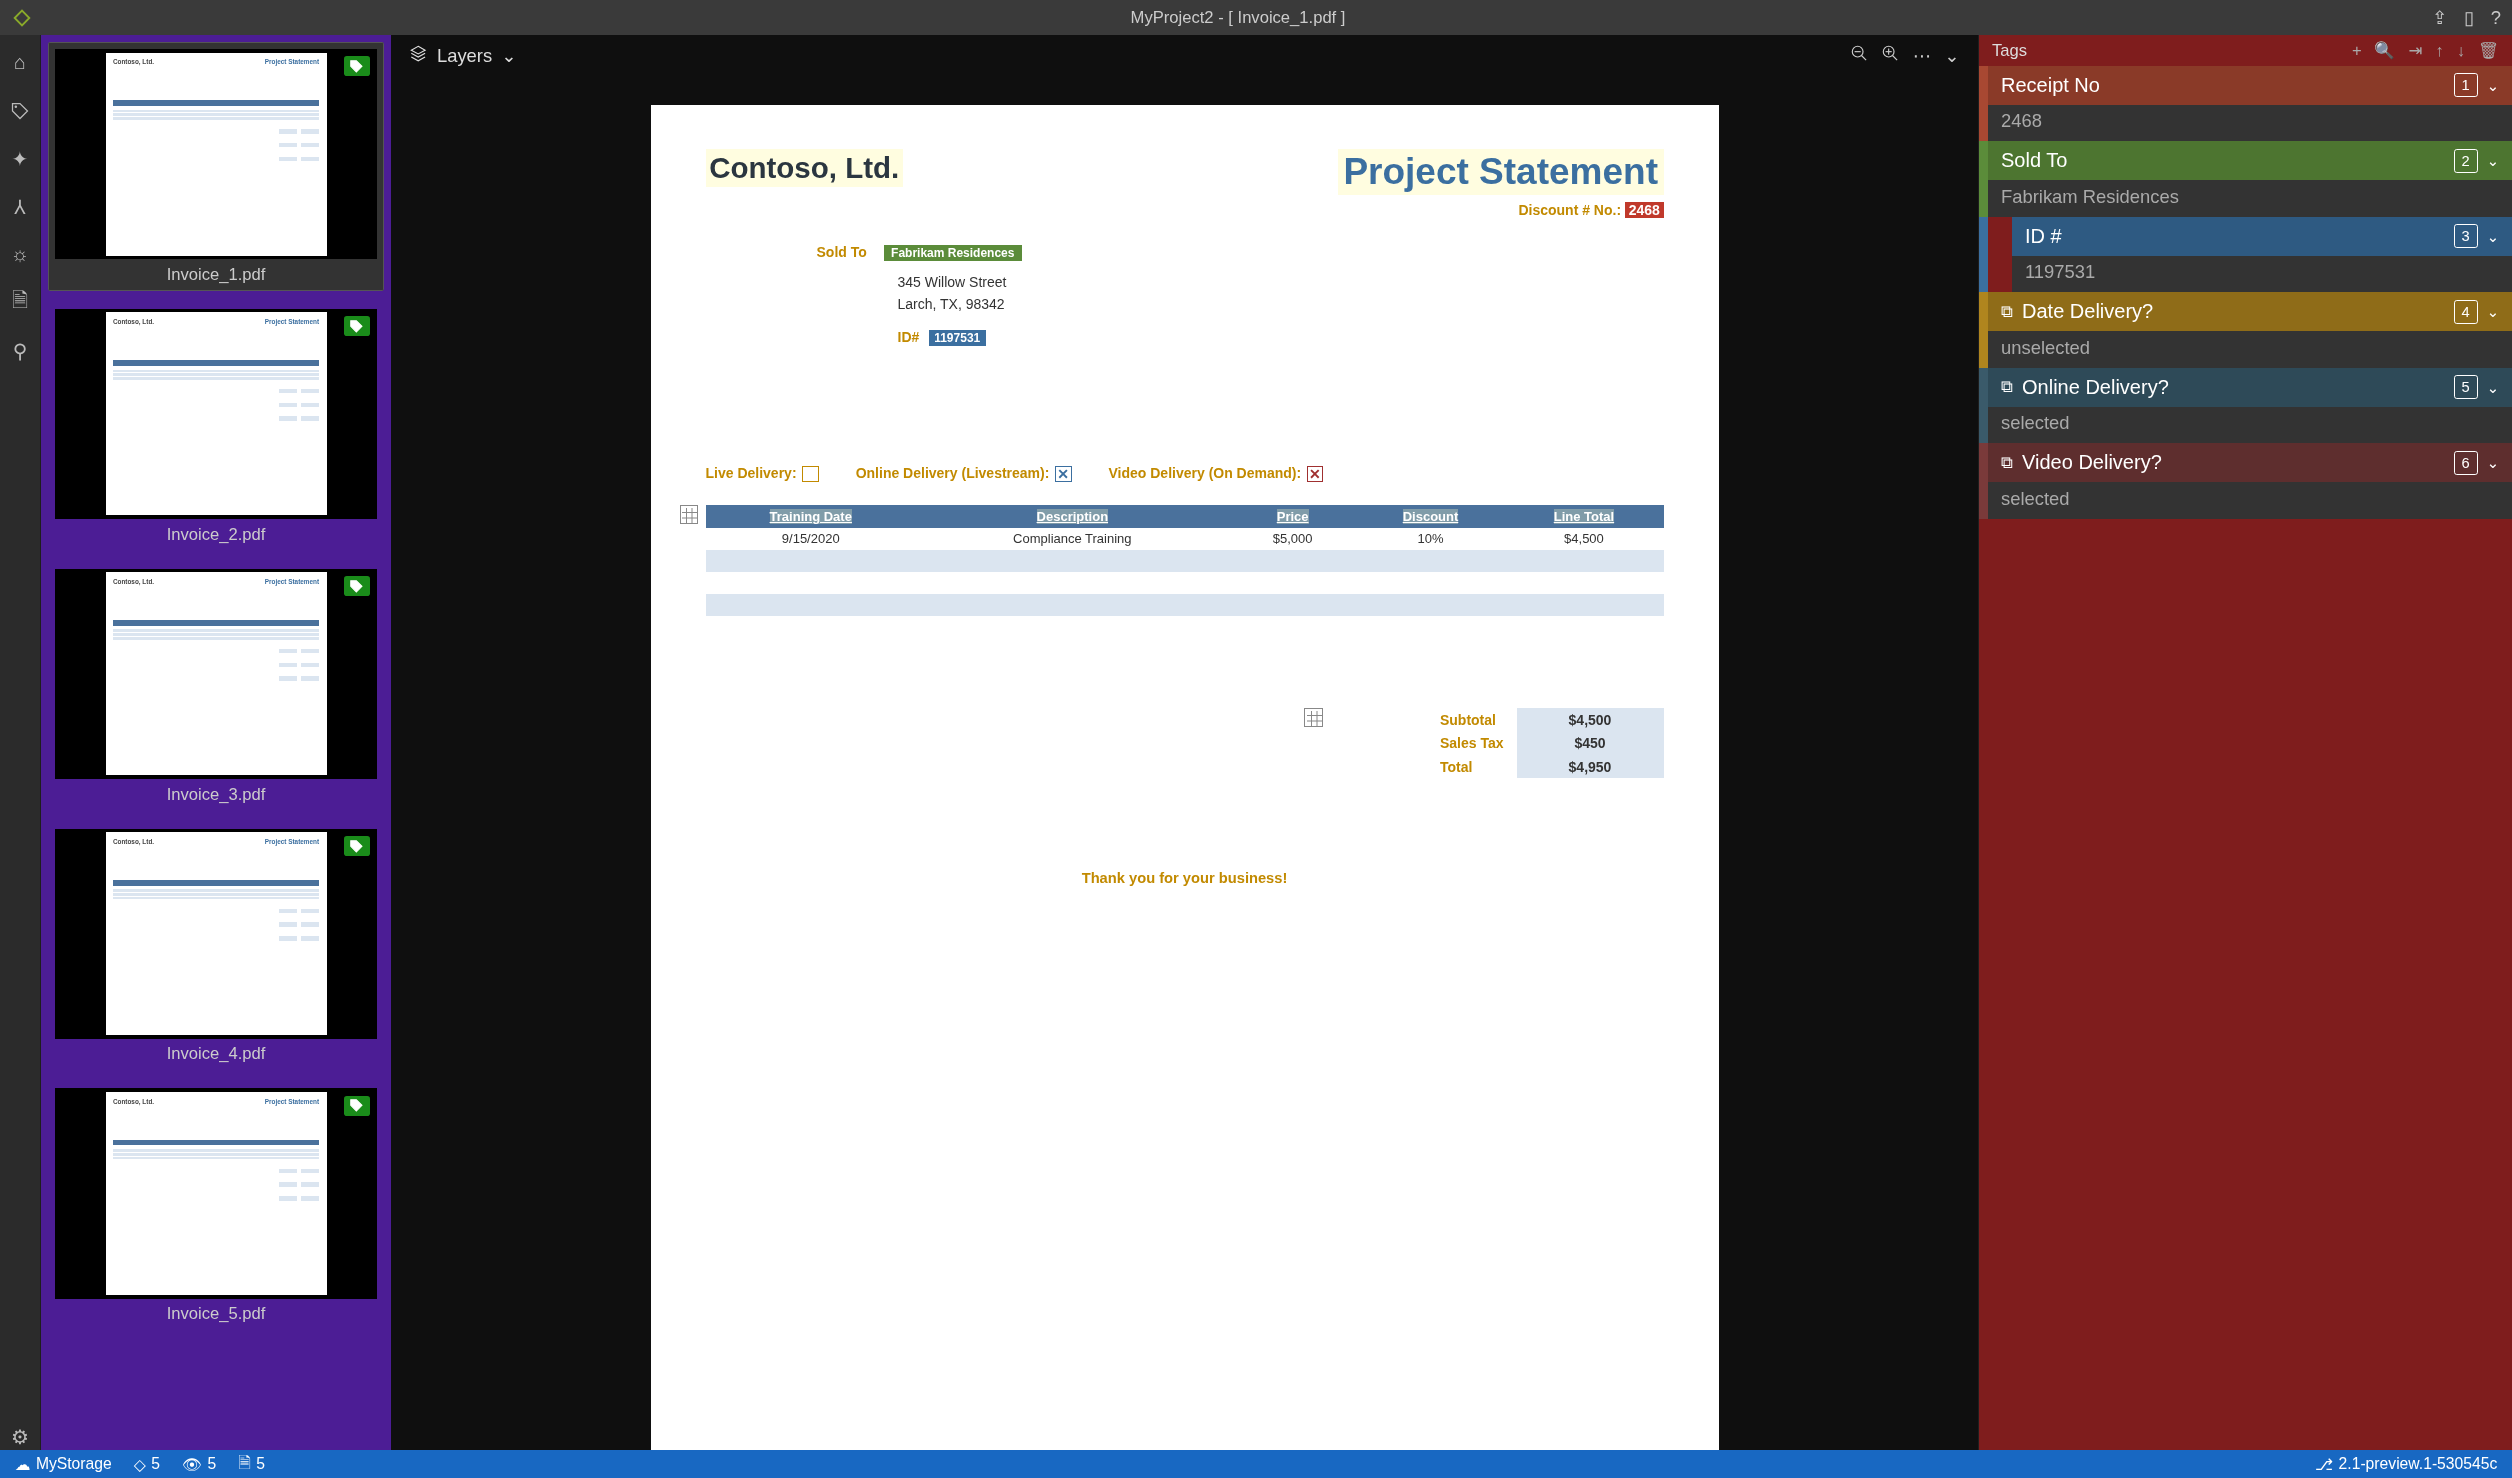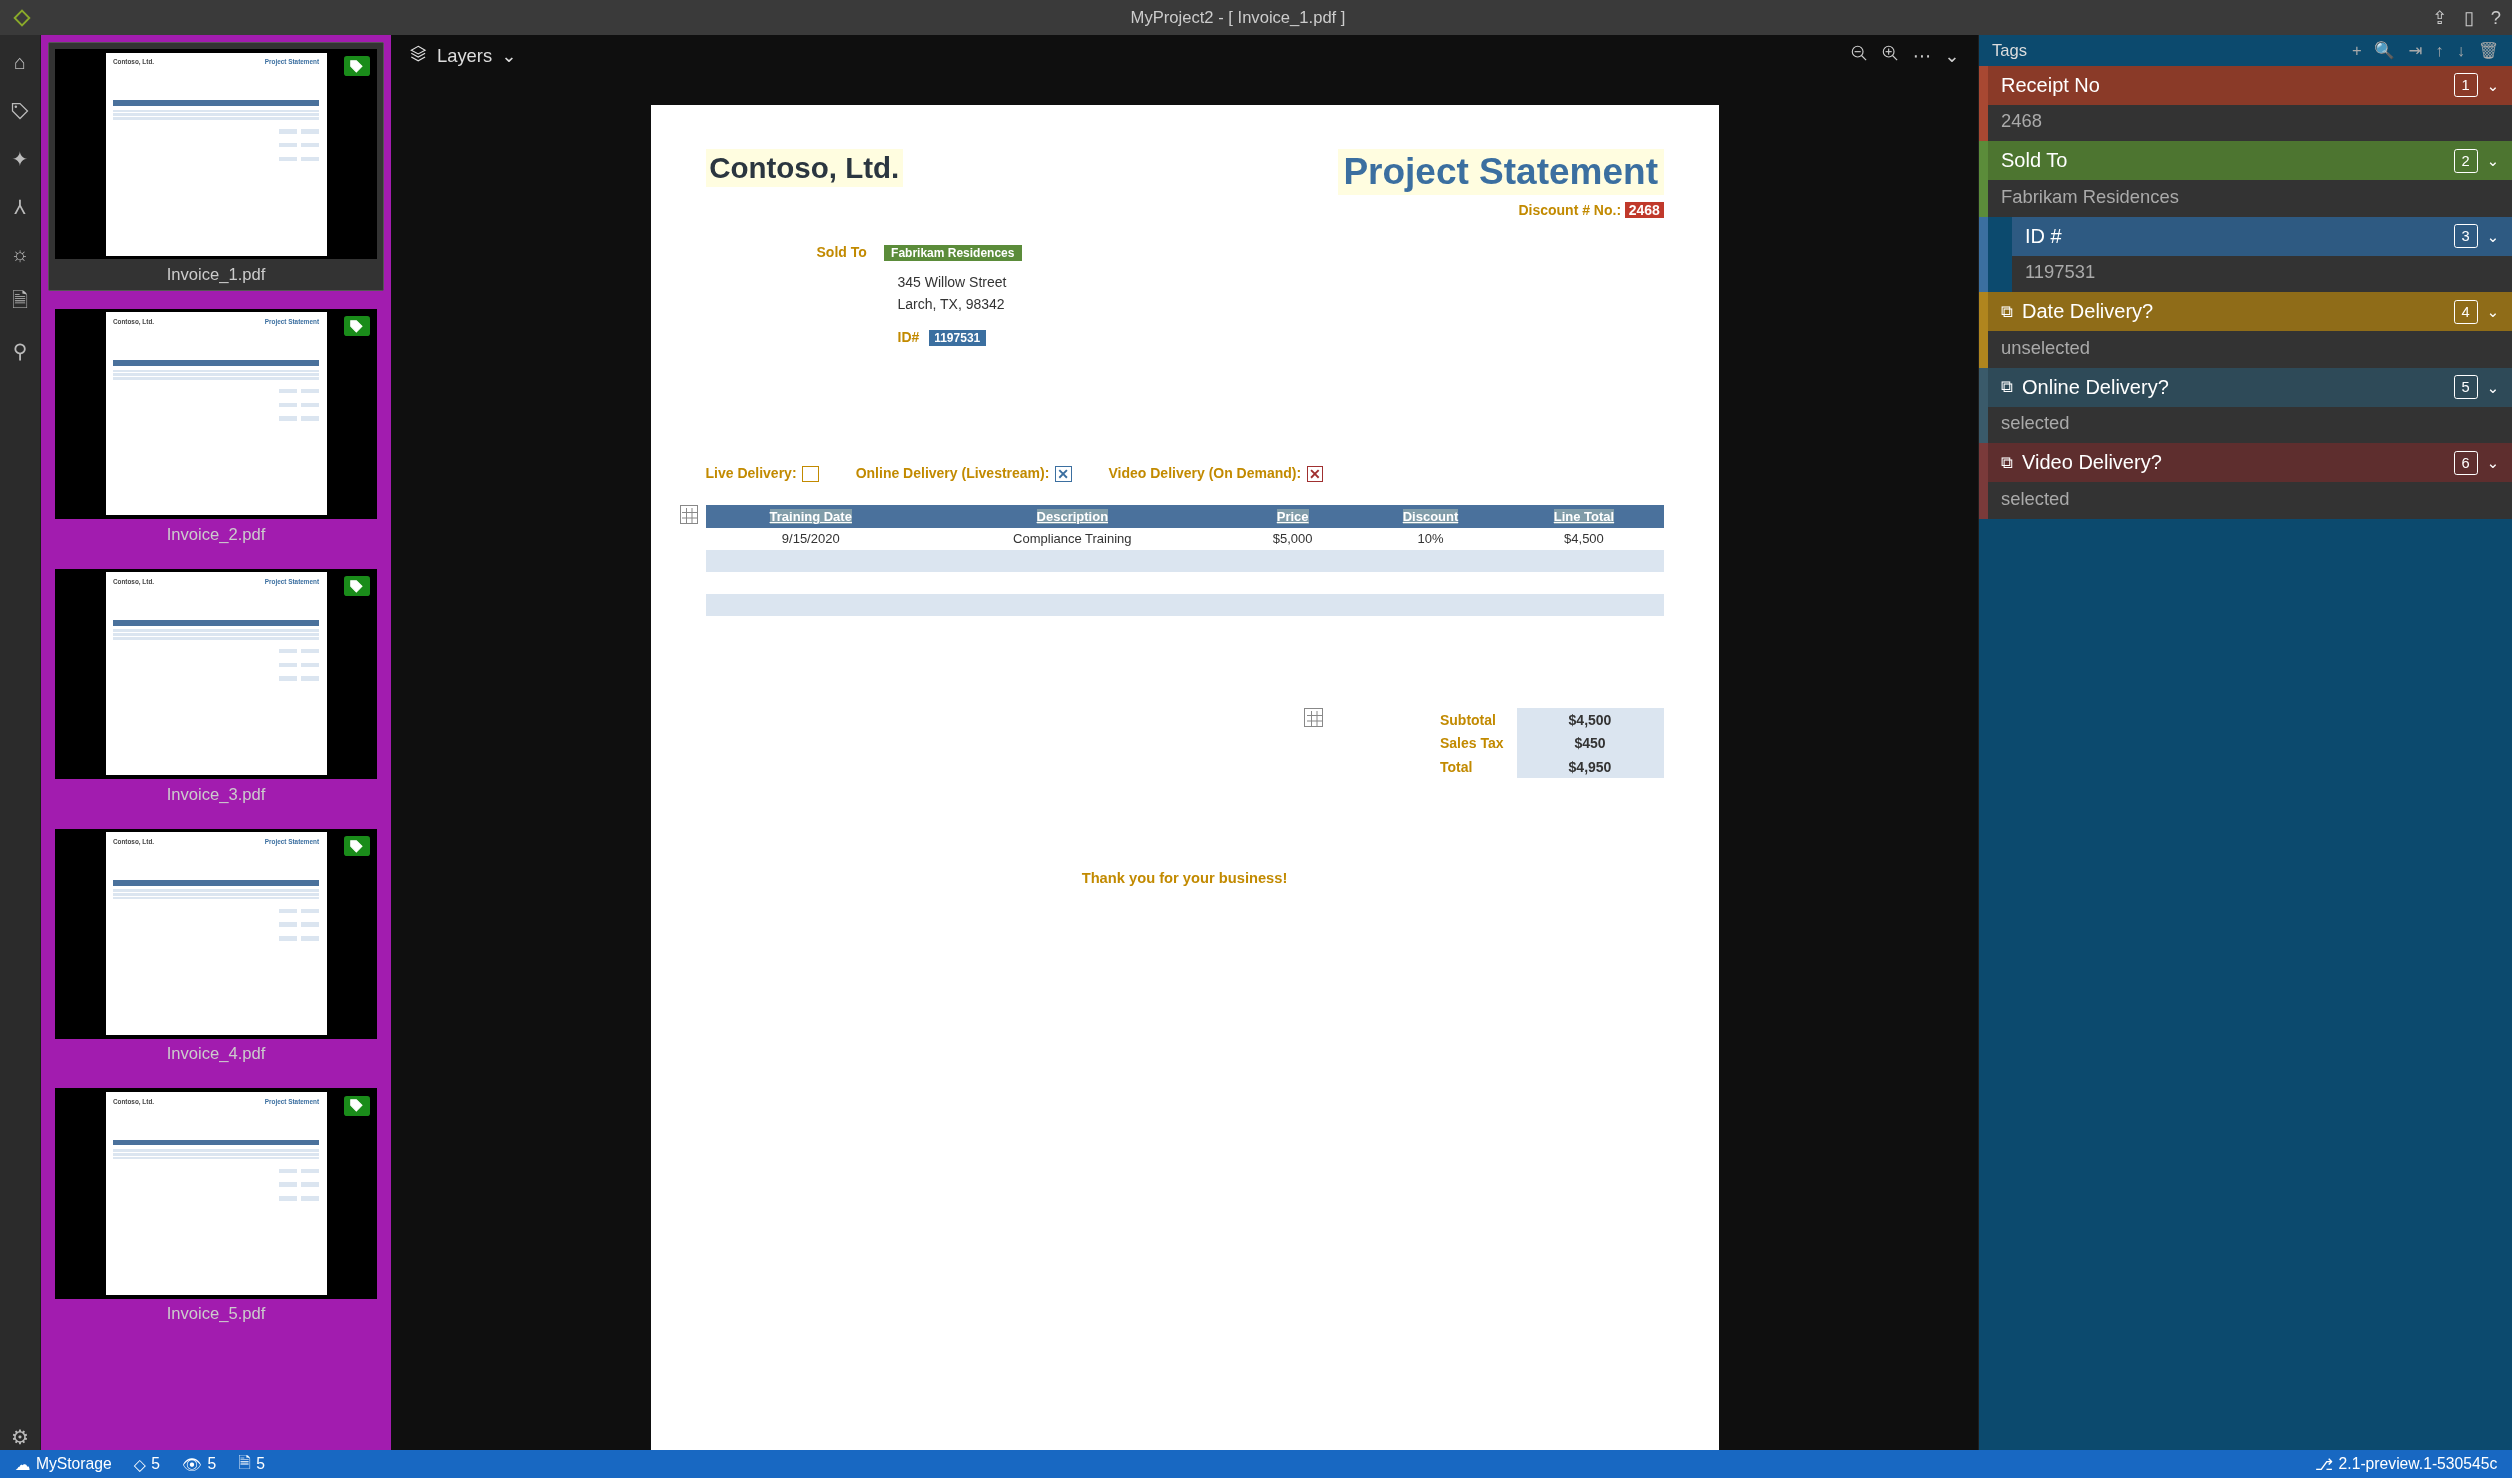--- a/index.html
+++ b/index.html
@@ -13,21 +13,21 @@
 .titlebar .right-icons span { cursor: pointer; font-size: 18.4px; color: #ccc; }
 
 .main { flex: 1; display: flex; overflow: hidden; }
 
 
 .rail { width: 41px; background: #2b2b2b; display: flex; flex-direction: column; align-items: center; gap: 22px; padding-top: 14.7px; border-right: 0.9px solid #1e1e1e; }
 .rail .icon { width: 26px; height: 26px; display: flex; align-items: center; justify-content: center; cursor: pointer; color: #bbb; font-size: 20px; }
 .rail .spacer { flex: 1; }
 
 
-.thumbs { width: 350px; background: #a21caf; overflow-y: auto; padding: 7.4px; }
+.thumbs { width: 350px; background: #4c1d95; overflow-y: auto; padding: 7.4px; }
 .thumb { margin-bottom: 11px; border: 1.8px solid transparent; border-radius: 1.8px; padding: 5.5px; }
 .thumb.selected { border-color: #555; background: #333; }
 .thumb .preview { position: relative; background: #000; display: flex; align-items: center; justify-content: center; padding: 3.7px; }
 .thumb .page { width: 221px; height: 203px; background: #fff; position: relative; }
 .thumb .tagmark { position: absolute; top: 7.4px; right: 7.4px; width: 26px; height: 20px; background: #1a8c1a; border-radius: 2.8px; display: flex; align-items: center; justify-content: center; }
 .thumb .tagmark svg { width: 14.7px; height: 14.7px; }
 .thumb .caption { text-align: center; font-size: 16.6px; color: #ccc; margin-top: 5.5px; }
 
 
 .center { flex: 1; background: #0f0f0f; display: flex; flex-direction: column; }
@@ -75,21 +75,21 @@
 .totals-wrap { margin-top: 92px; display: flex; justify-content: flex-end; position: relative; }
 .totals-wrap .table-handle { left: auto; right: 341px; top: 0; position: absolute; }
 table.totals { border-collapse: collapse; font-size: 14px; }
 table.totals td { padding: 3.7px 13px; }
 table.totals td.lbl { color: #c28a00; font-weight: bold; text-align: left; }
 table.totals td.val { background: #dbe5f0; width: 147px; text-align: center; font-weight: bold; color: #333; }
 
 .thanks { text-align: center; margin-top: 92px; color: #c28a00; font-weight: bold; font-size: 14.7px; }
 
 
-.tags-panel { width: 534px; background: #0c4a6e; display: flex; flex-direction: column; border-left: 0.9px solid #1e1e1e; }
+.tags-panel { width: 534px; background: #7f1d1d; display: flex; flex-direction: column; border-left: 0.9px solid #1e1e1e; }
 .tags-header { height: 31px; display: flex; align-items: center; padding: 0 13px; font-size: 16.6px; color: #ddd; }
 .tags-header .spacer { flex: 1; }
 .tags-header .hicon { margin-left: 13px; cursor: pointer; color: #aaa; font-size: 16.6px; }
 .tag-item { border-left: 9.2px solid; }
 .tag-head { display: flex; align-items: center; padding: 7.4px 13px; font-size: 20px; color: #fff; cursor: pointer; }
 .tag-head .link-icon { margin-right: 9.2px; font-size: 16.6px; }
 .tag-head .tname { flex: 1; }
 .tag-head .num { width: 24px; height: 24px; border: 1.4px solid #fff; border-radius: 2.8px; display: flex; align-items: center; justify-content: center; font-size: 14.7px; margin-right: 9.2px; }
 .tag-head .chev { font-size: 14.7px; }
 .tag-value { padding: 5.5px 13px 9.2px 13px; font-size: 18.4px; color: #aaa; background: #333; }

